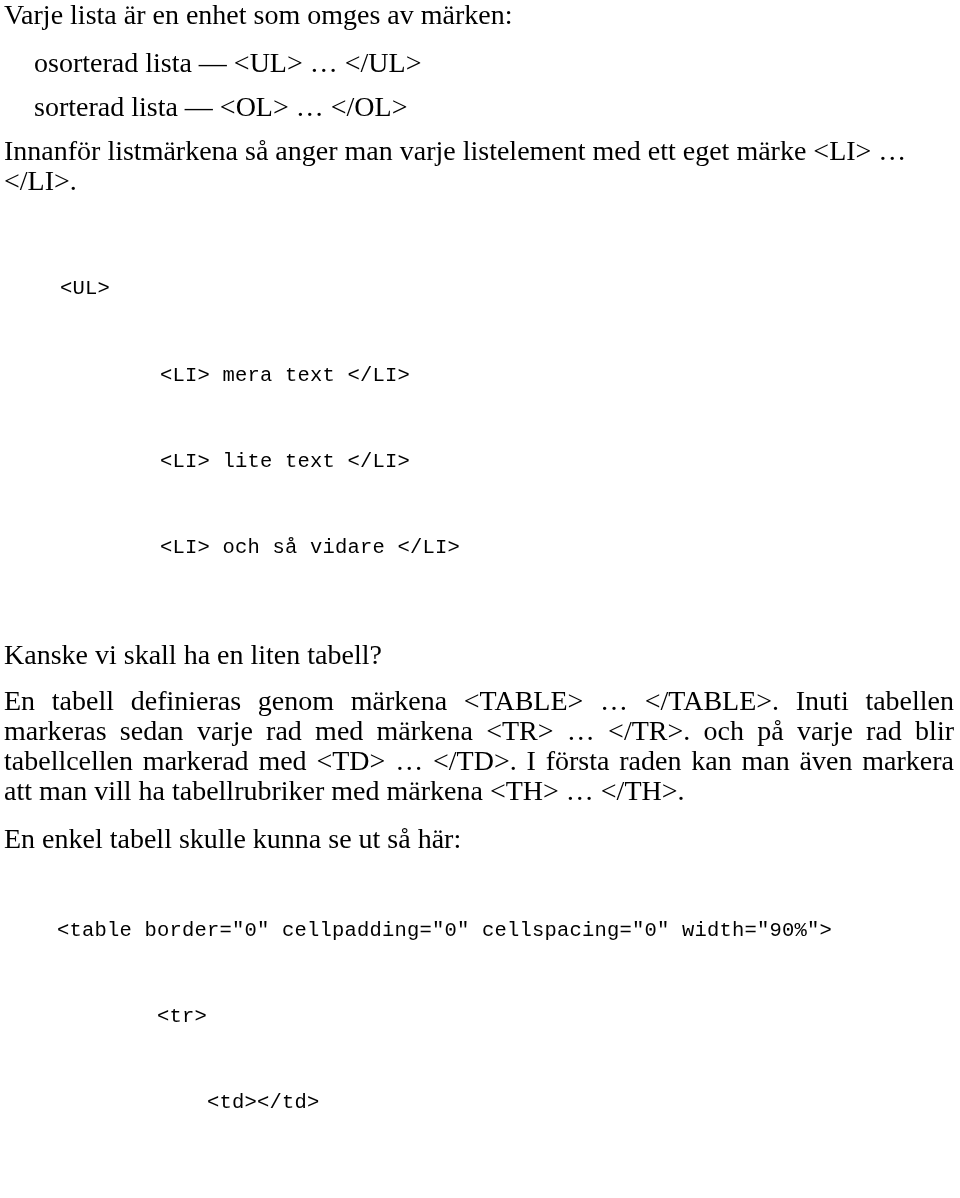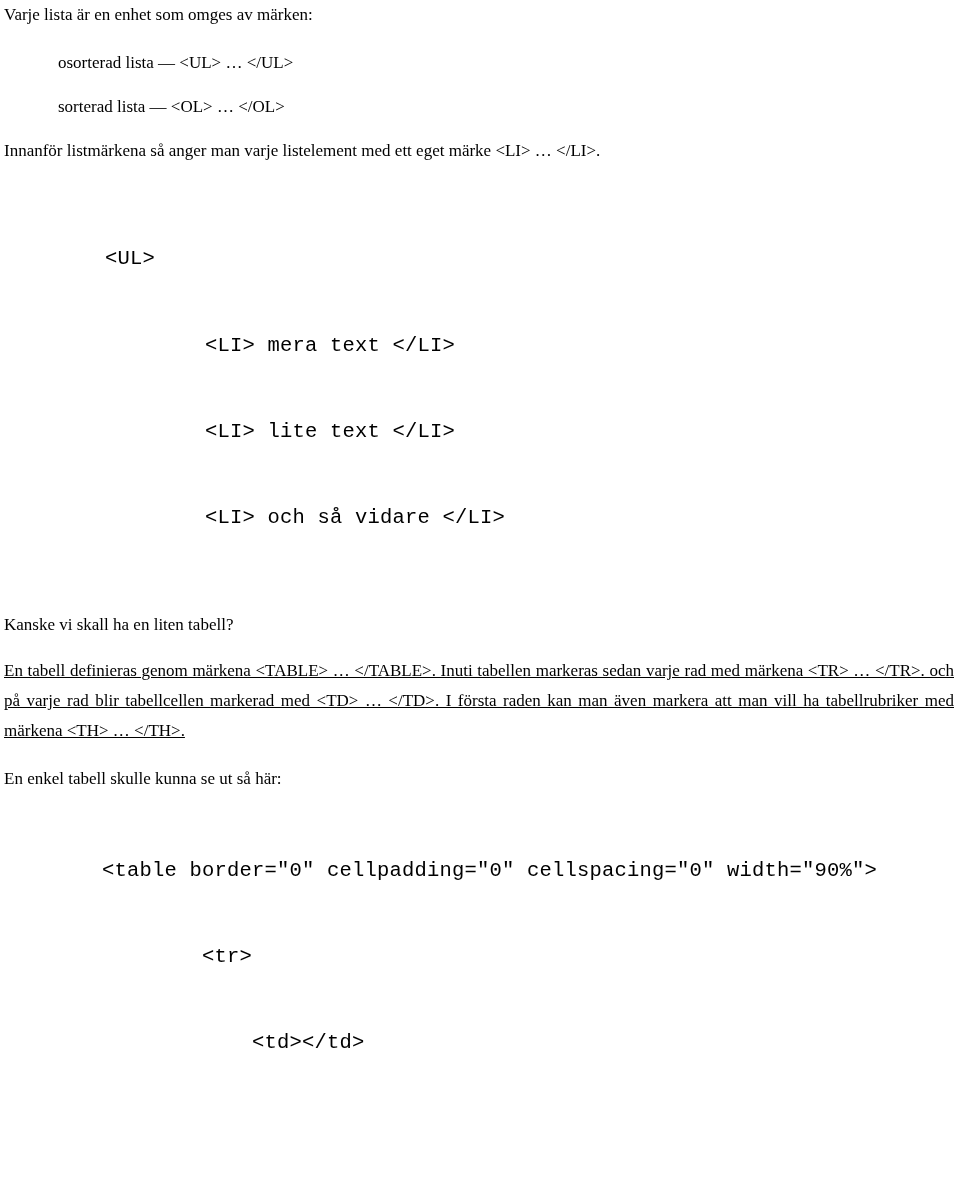--- a/index.html
+++ b/index.html
@@ -18,47 +18,46 @@
     position: relative;
     width: 960px;
     height: 1198px;
     box-sizing: border-box;
     padding: 0;
   }
 
   
   .prose {
     font-family: "Liberation Serif", "DejaVu Serif", serif;
-    font-size: 17px;
+    font-size: 28px;
     line-height: 30px;
     color: #000;
     margin: 0;
     padding: 0 6px 0 4px;
   }
   .prose.justify {
     text-align: justify;
     text-justify: inter-word;
-    text-decoration: underline;
   }
   .indent-prose {
-    padding-left: 58px;
+    padding-left: 34px;
   }
 
   
   .code {
     font-family: "Liberation Mono", "DejaVu Sans Mono", monospace;
     font-size: 20.5px;
     line-height: 28.7px;
     letter-spacing: 0.2px;
     color: #000;
     white-space: pre;
     margin: 0;
     padding: 0;
   }
-  .code-line { display: block; margin-left: 45px; }
+  .code-line { display: block; }
   .gap-6 { height: 6px; }
   .gap-8 { height: 8px; }
   .gap-14 { height: 14px; }
   .gap-16 { height: 16px; }
   .gap-18 { height: 18px; }
 </style>
 </head>
 <body>
 
 <div class="page">

